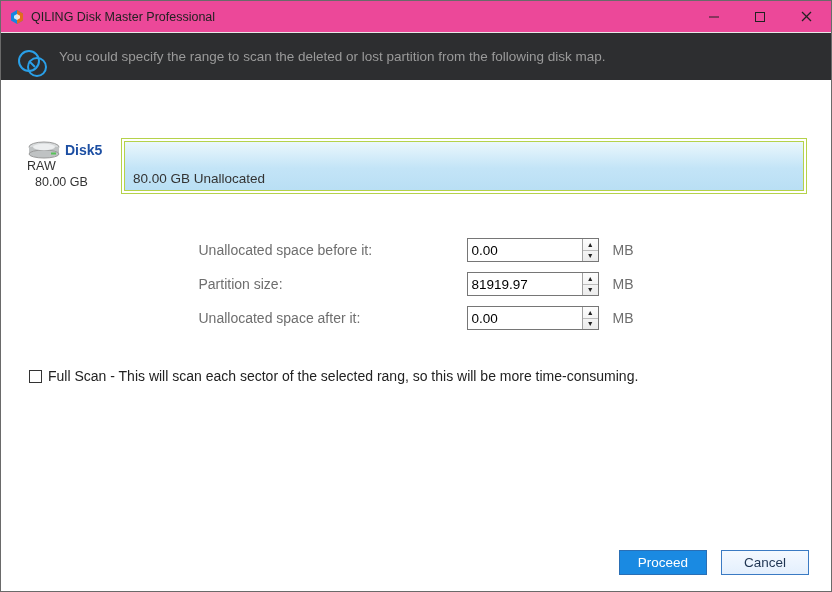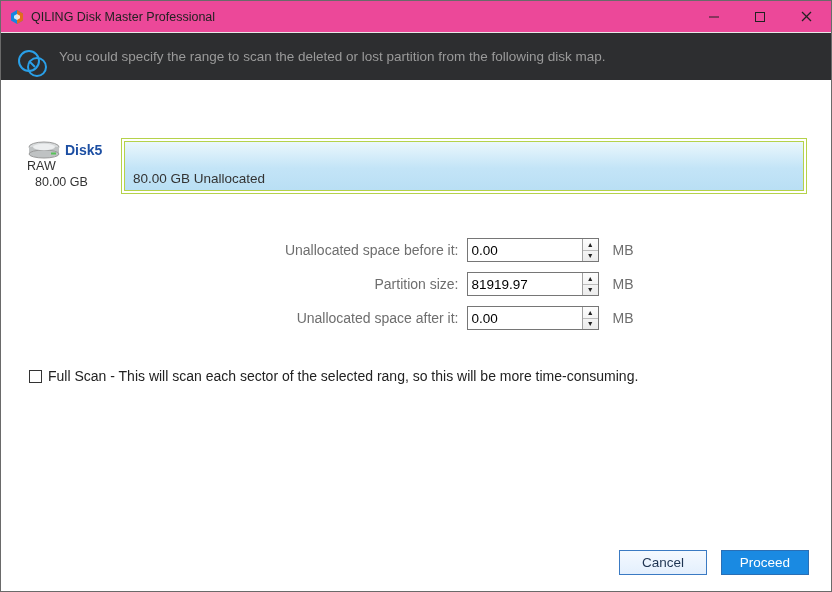--- a/index.html
+++ b/index.html
@@ -68,21 +68,21 @@
   .partition-segment {
     flex: 1;
     background: linear-gradient(#eaf7fc, #c3e4f7 55%, #b9dff4);
     border: 1px solid #b5d24a;
     display: flex; align-items: flex-end;
     padding: 4px 8px;
     color: #333; font-size: 13.5px;
   }
   .form-rows { display: flex; flex-direction: column; gap: 10px; align-items: center; }
   .form-row { display: flex; align-items: center; gap: 8px; }
-  .form-row .lbl { width: 260px; text-align: right; color: #6e6e6e; font-size: 14px; }
+  .form-row .lbl { width: 260px; text-align: left; color: #6e6e6e; font-size: 14px; }
   .spinwrap {
     display: flex; align-items: stretch;
     border: 1px solid #767676;
     height: 24px; width: 132px;
     background: #8b5cf6;
   }
   .spinwrap input {
     border: none; outline: none; width: 100%; padding: 0 4px;
     font-size: 13.5px;
   }
@@ -228,20 +228,20 @@
 
     <div class="fullscan-row">
       <span class="cb"></span>
       <span>Full Scan - This will scan each sector of the selected rang, so this will be more time-consuming.</span>
     </div>
 
     <div style="flex:1"></div>
   </div>
 
   <div class="footer">
+    <div class="btn btn-primary">
+      <span>Proceed</span>
+    </div>
     <div class="btn btn-secondary">
       <span>Cancel</span>
     </div>
-    <div class="btn btn-primary">
-      <span>Proceed</span>
-    </div>
   </div>
 </div>
 
 </body></html>

